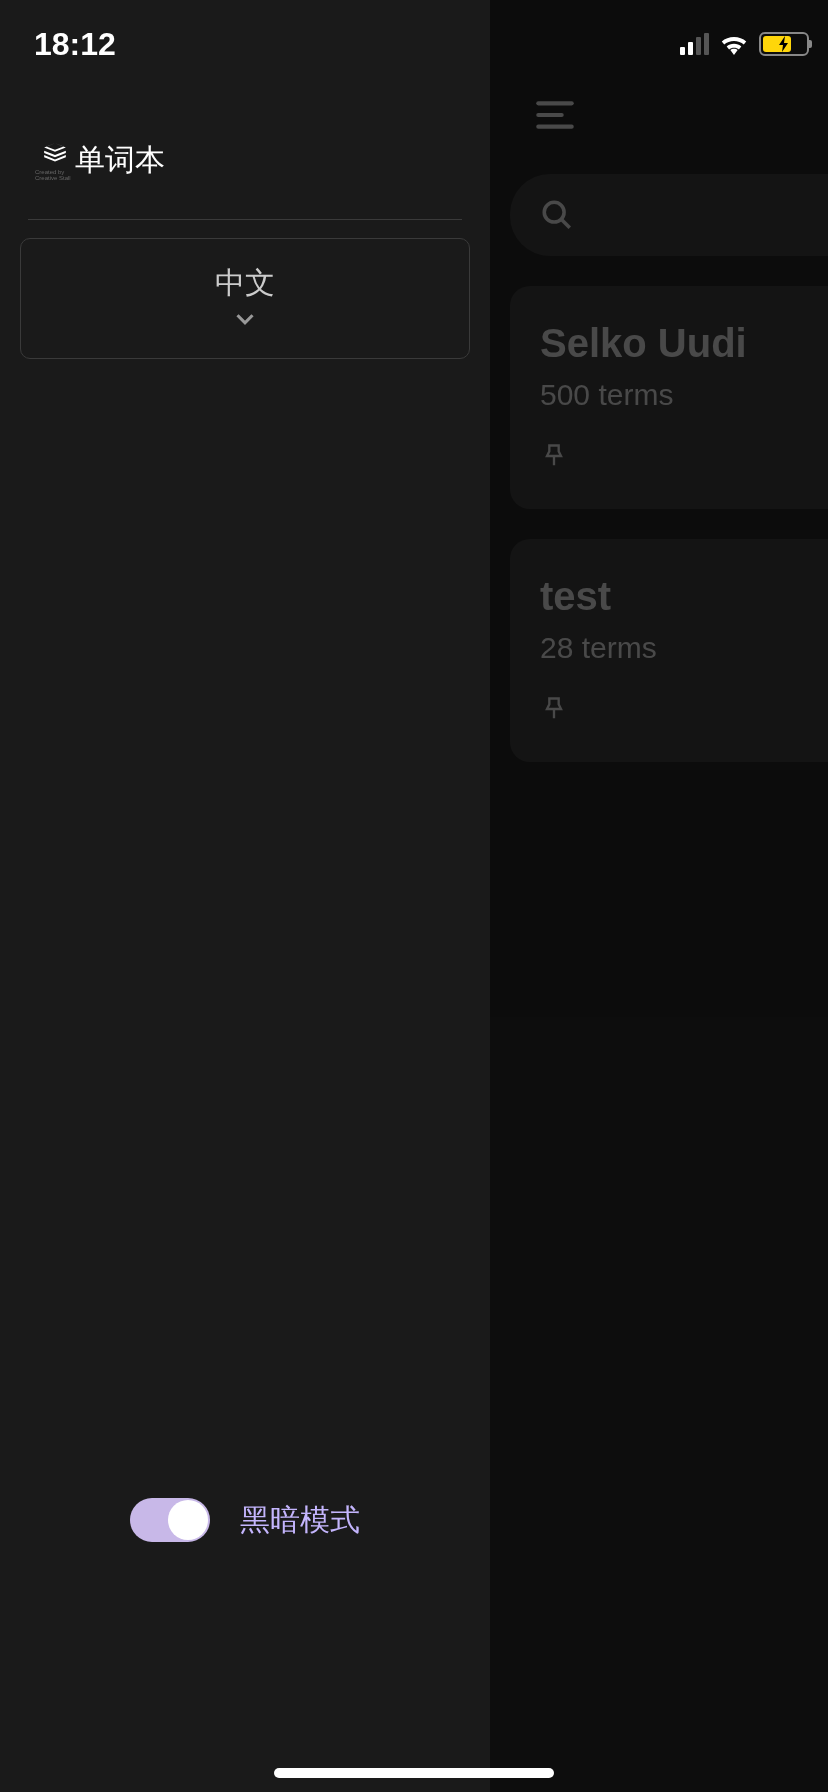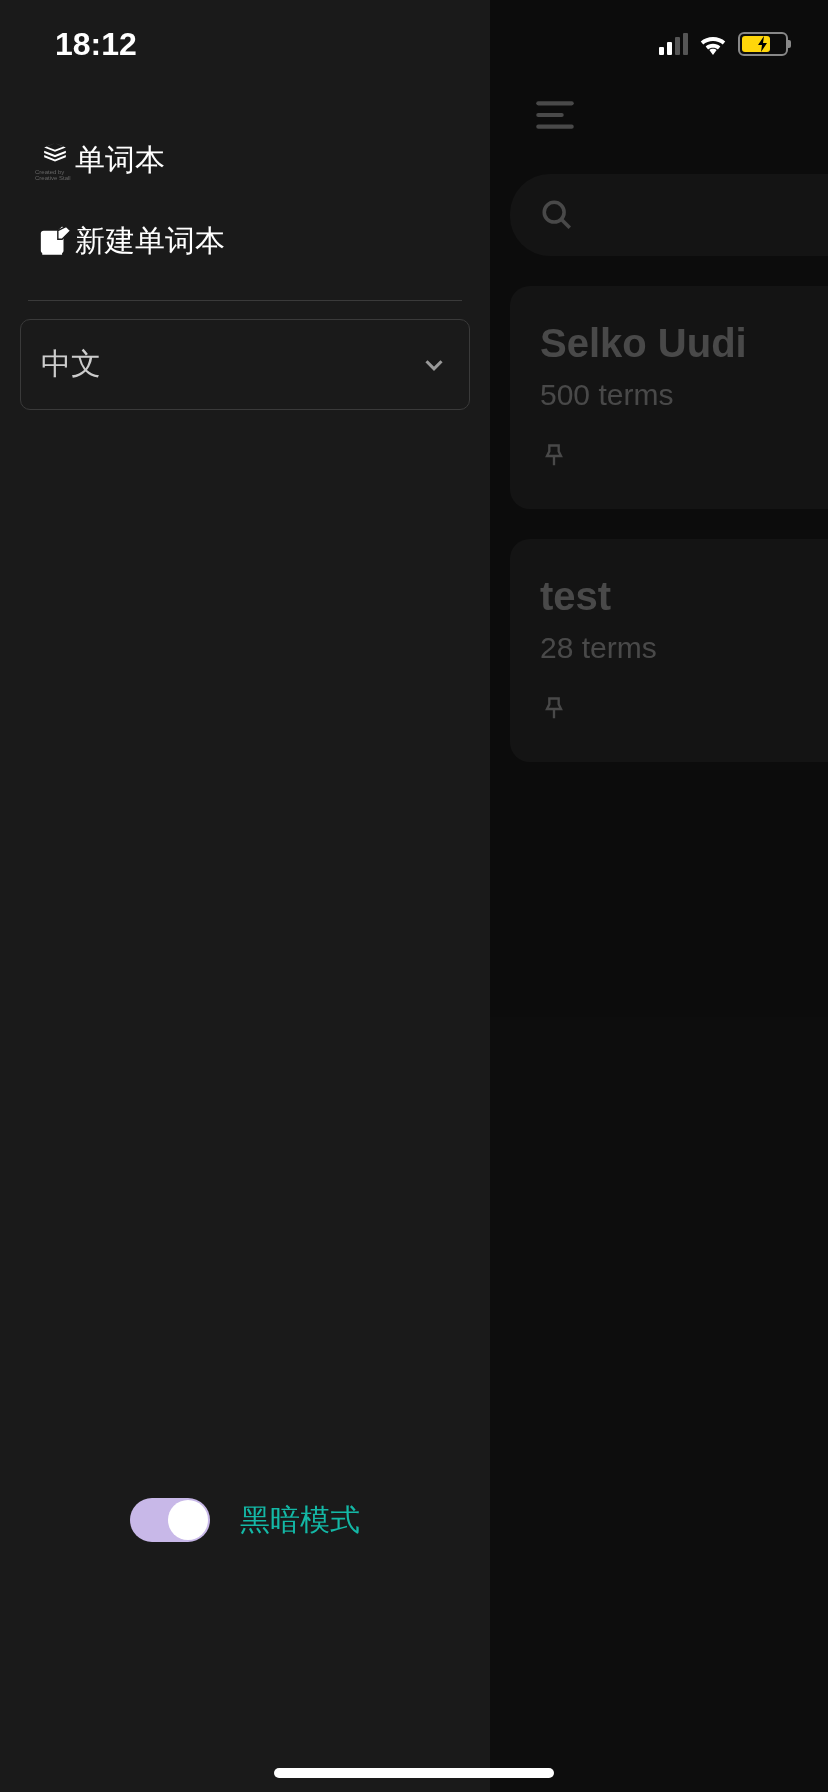--- a/index.html
+++ b/index.html
@@ -19,21 +19,21 @@
     
     .status-bar {
       position: absolute;
       top: 0;
       left: 0;
       right: 0;
       height: 88px;
       display: flex;
       justify-content: space-between;
       align-items: center;
-      padding: 0 40px;
+      padding: 0 19px;
       z-index: 100;
     }
     .status-time {
       color: #fff;
       font-size: 32px;
       font-weight: 600;
       margin-left: 15px;
     }
     .status-icons {
       display: flex;
@@ -136,20 +136,21 @@
     .language-select {
       margin: 18px 20px;
       border: 1px solid #3a3a3a;
       border-radius: 10px;
       padding: 24px 20px;
       display: flex;
       justify-content: space-between;
       align-items: center;
       cursor: pointer;
       background: #1a1a1a;
+      flex-direction: column;
     }
     .language-value {
       color: #ccc;
       font-size: 30px;
     }
     .chevron-down {
       color: #999;
     }
     
     .dark-mode-toggle {
@@ -173,21 +174,21 @@
     .toggle-knob {
       position: absolute;
       right: 2px;
       top: 2px;
       width: 40px;
       height: 40px;
       background: #fff;
       border-radius: 50%;
     }
     .toggle-label {
-      color: #14b8a6;
+      color: #c4b5fd;
       font-size: 30px;
       font-weight: 500;
     }
     
     
     .main-content {
       position: absolute;
       left: 490px;
       top: 0;
       width: 828px;
@@ -277,30 +278,20 @@
   <div class="menu-item">
     <div class="menu-icon">
       <svg viewBox="0 0 24 24" width="38" height="30" fill="#fff">
         <path d="M12 2L2 6l10 4 10-4-10-4zm0 6L4 5l8-3 8 3-8 3zM2 9v2l10 4 10-4V9l-10 4L2 9zm0 4v2l10 4 10-4v-2l-10 4-10-4z"></path>
       </svg>
       <span class="menu-icon-tiny">Created by Creative Stall</span>
     </div>
     <span class="menu-label">单词本</span>
   </div>
 
-  <div class="menu-item">
-    <div class="menu-icon">
-      <svg viewBox="0 0 24 24" width="34" height="34" fill="#fff">
-        <path d="M3 21h14v-2H3v2zM3 3v14h14V9l4-4-4-4-4 4H3zm14.5 2.5L19 7l-6 6H11v-2l6.5-6.5z"></path>
-        <rect x="2" y="4" width="16" height="16" rx="2" fill="#fff"></rect>
-        <path d="M14 4l6-3 3 3-6 6-3 0 0-3z" fill="#fff" stroke="#1a1a1a" stroke-width="1"></path>
-      </svg>
-    </div>
-    <span class="menu-label">新建单词本</span>
-  </div>
 
 
   <hr class="divider">
 
   <div class="language-select">
     <span class="language-value">中文</span>
     <svg class="chevron-down" viewBox="0 0 24 24" width="30" height="30" fill="none" stroke="#999" stroke-width="2.5">
       <path d="M6 9l6 6 6-6"></path>
     </svg>
   </div>

